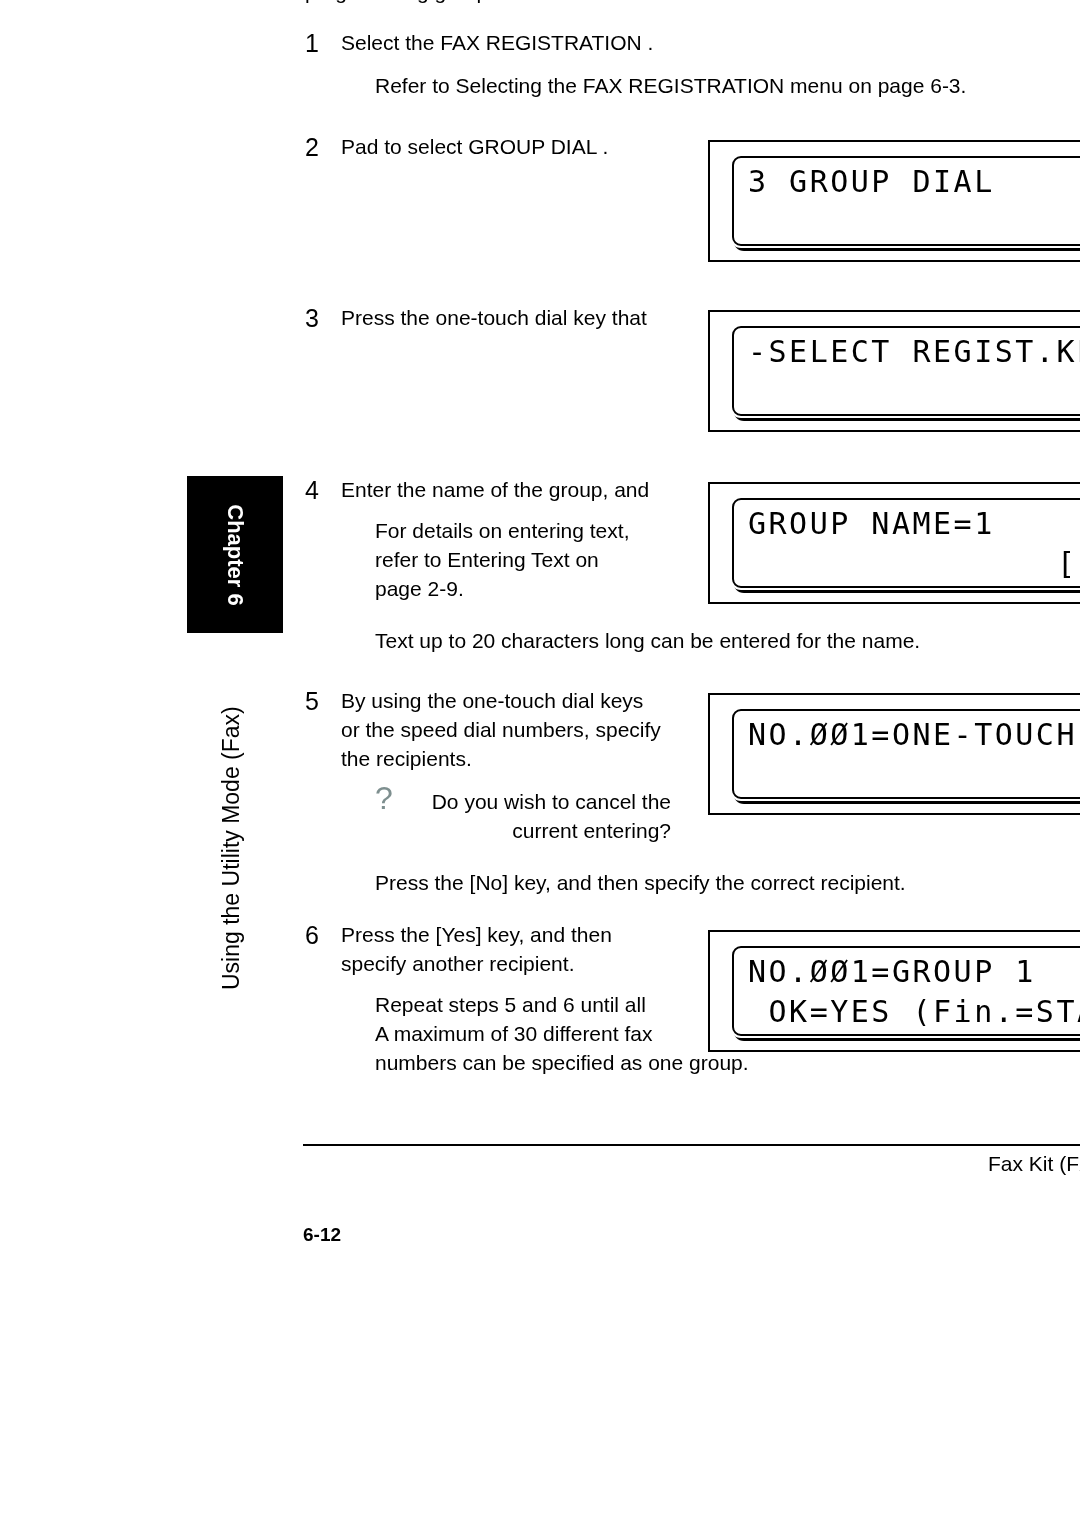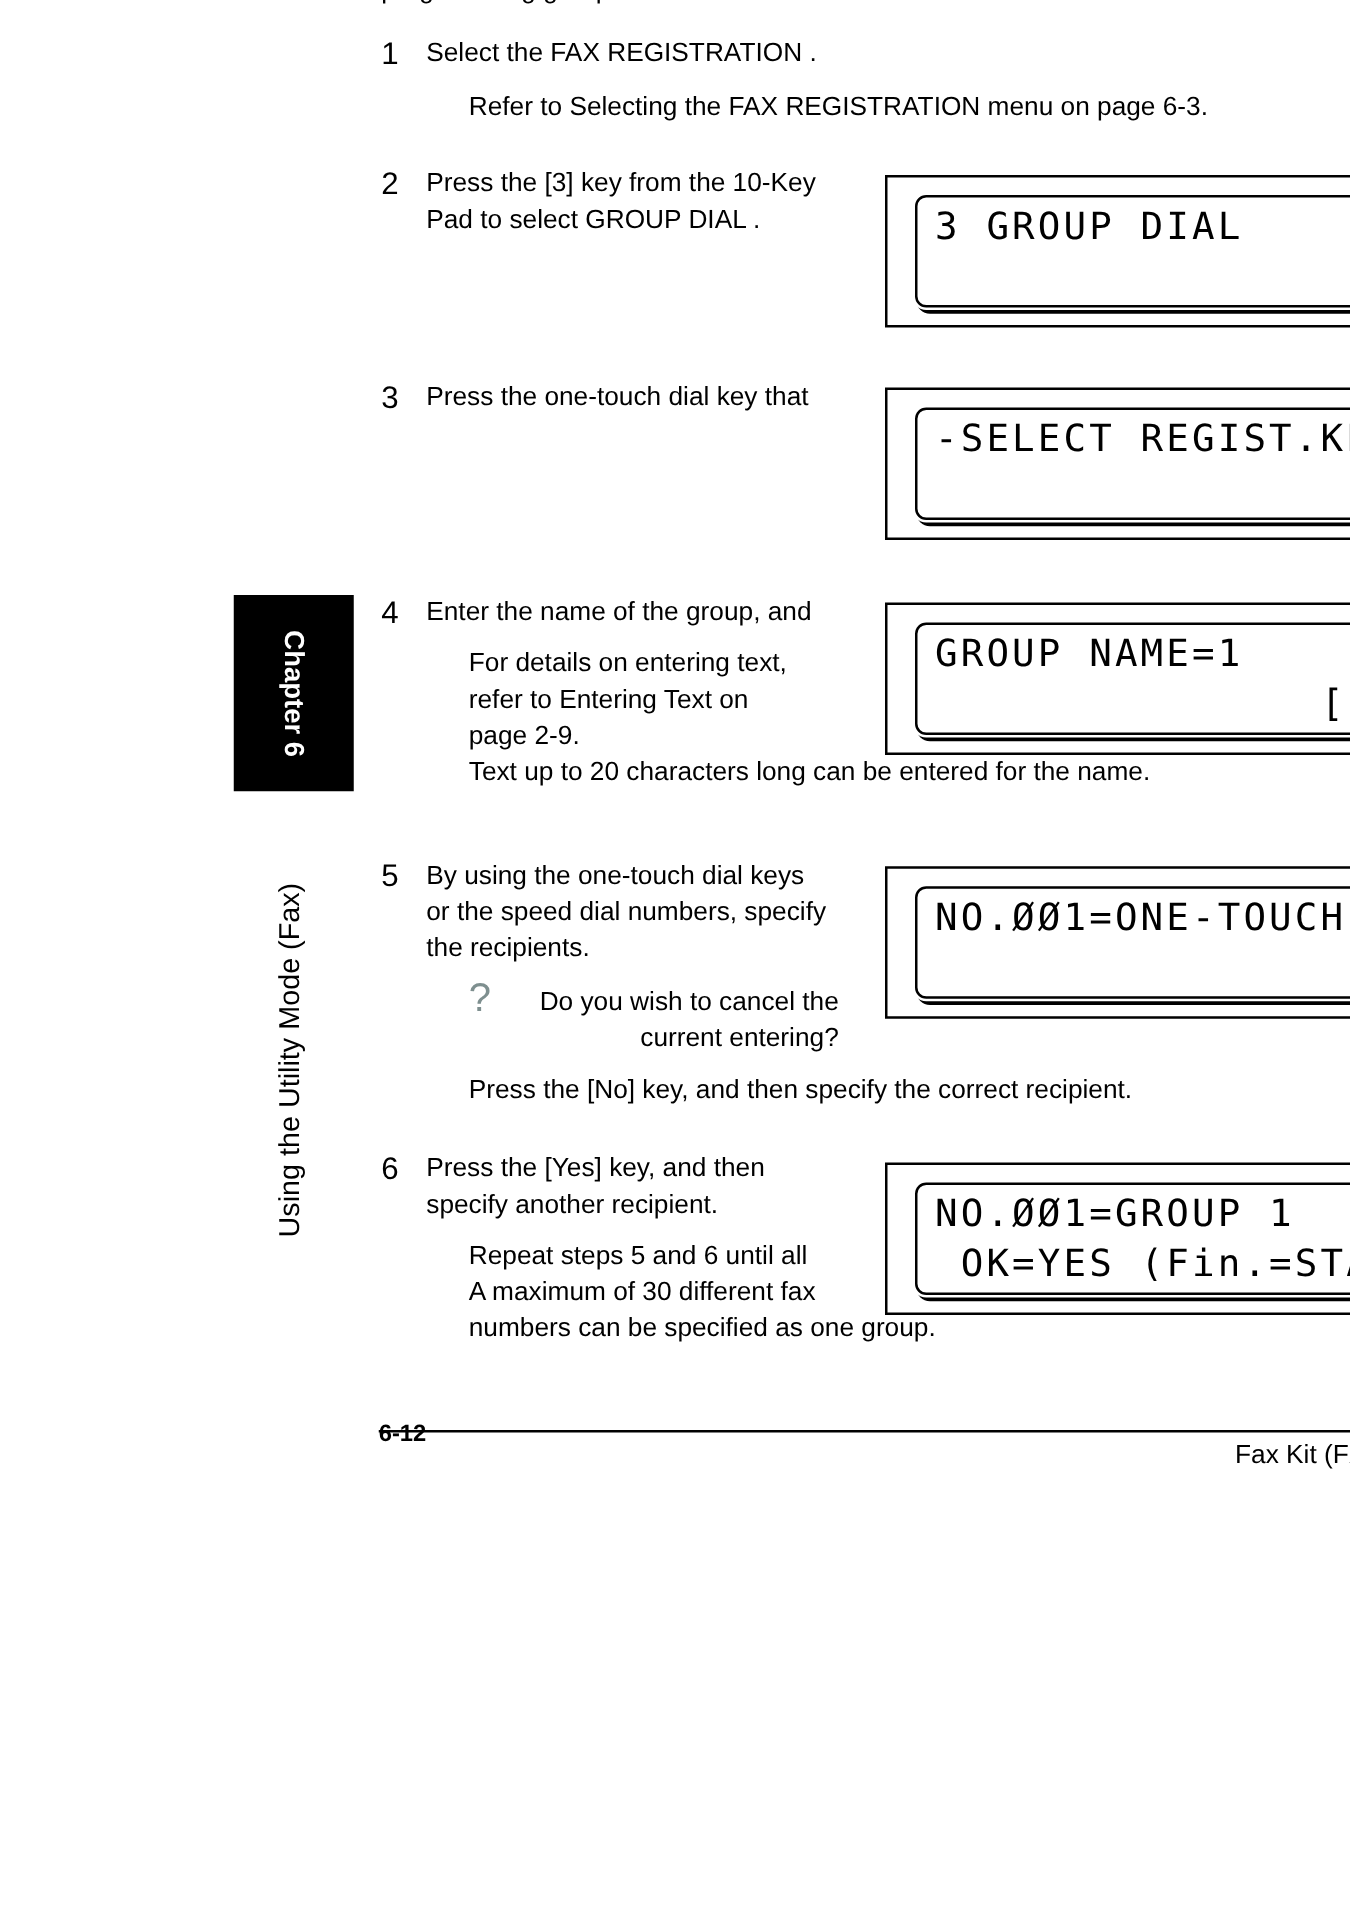--- a/index.html
+++ b/index.html
@@ -102,20 +102,21 @@
   }
   .sub-line {
     font-size: 21px;
     line-height: 29px;
     white-space: nowrap;
   }
   .wide-line {
     font-size: 21px;
     line-height: 29px;
     white-space: nowrap;
+    margin-top: 23px;
   }
 
   
   .note {
     position: relative;
     margin-top: 14px;
     margin-left: 34px;
     padding-left: 34px;
   }
   .note-q {
@@ -171,21 +172,21 @@
     position: absolute;
     left: 303px;
     top: 1144px;
     width: 790px;
     height: 2px;
     background: #000000;
   }
   .footer-left {
     position: absolute;
     left: 303px;
-    top: 1137px;
+    top: 1224px;
     font-size: 19px;
     font-weight: bold;
   }
   .footer-right {
     position: absolute;
     left: 988px;
     top: 1152px;
     font-size: 21px;
     white-space: nowrap;
   }
@@ -203,21 +204,20 @@
       <div class="step-line">Select the  FAX REGISTRATION        .</div>
       <div class="sub-block" style="margin-top:14px;">
         <div class="sub-line">Refer to   Selecting the  FAX REGISTRATION  menu  on page 6-3.</div>
       </div>
     </div>
   </div>
 
   <div class="step" style="left:305px; top:132px; width:370px;">
     <div class="step-num">2</div>
     <div class="step-body">
-      <div class="step-line">Press the [3] key from the 10-Key</div>
       <div class="step-line">Pad to select   GROUP DIAL    .</div>
     </div>
   </div>
   <div class="lcd" style="left:708px; top:140px; width:400px; height:122px;">
     <div class="lcd-screen">
       <div class="lcd-line">3 GROUP DIAL</div>
       <div class="lcd-line"></div>
     </div>
   </div>
 

